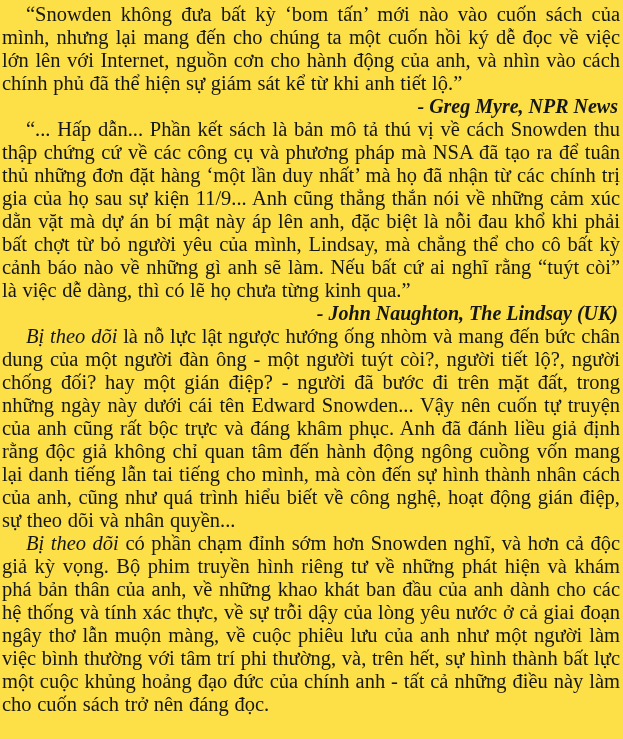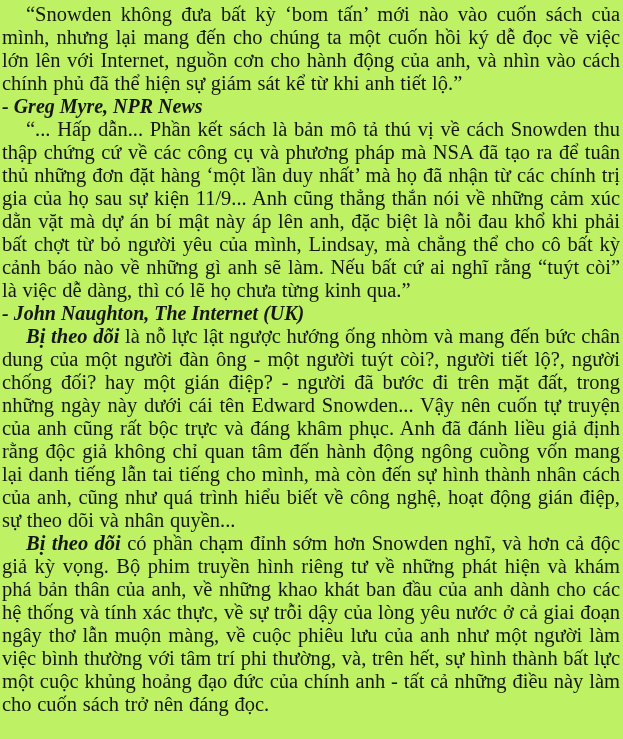--- a/index.html
+++ b/index.html
@@ -5,61 +5,62 @@
   html, body {
     margin: 0;
     padding: 0;
     background: #ffffff;
   }
   .page {
     position: relative;
     box-sizing: border-box;
     width: 623px;
     height: 739px;
-    background: #bef264;
+    background: #fde047;
     color: #161616;
     font-family: "Liberation Serif", "DejaVu Serif", serif;
     padding: 3px 3px 0 2px;
     overflow: hidden;
   }
   .review { margin: 0; }
   .quote {
     margin: 0;
     font-size: 20.5px;
     line-height: 23px;
     text-align: justify;
     text-indent: 24px;
     word-spacing: 0.5px;
   }
   .lead {
-    font-weight: bold;
+    font-weight: normal;
     font-style: italic;
   }
   .attribution {
     margin: 0;
     font-size: 20px;
     line-height: 23px;
     font-weight: bold;
     font-style: italic;
+    text-align: right;
     padding-right: 2px;
   }
 </style>
 </head>
 <body>
 
 <div class="page">
 
   <div class="review">
     <p class="quote"><span class="lead"></span><span>“Snowden không đưa bất kỳ ‘bom tấn’ mới nào vào cuốn sách của mình, nhưng lại mang đến cho chúng ta một cuốn hồi ký dễ đọc về việc lớn lên với Internet, nguồn cơn cho hành động của anh, và nhìn vào cách chính phủ đã thể hiện sự giám sát kể từ khi anh tiết lộ.”</span></p>
     <p class="attribution">- Greg Myre, NPR News</p>
   </div>
 
   <div class="review">
     <p class="quote"><span class="lead"></span><span>“... Hấp dẫn... Phần kết sách là bản mô tả thú vị về cách Snowden thu thập chứng cứ về các công cụ và phương pháp mà NSA đã tạo ra để tuân thủ những đơn đặt hàng ‘một lần duy nhất’ mà họ đã nhận từ các chính trị gia của họ sau sự kiện 11/9... Anh cũng thẳng thắn nói về những cảm xúc dằn vặt mà dự án bí mật này áp lên anh, đặc biệt là nỗi đau khổ khi phải bất chợt từ bỏ người yêu của mình, Lindsay, mà chẳng thể cho cô bất kỳ cảnh báo nào về những gì anh sẽ làm. Nếu bất cứ ai nghĩ rằng “tuýt còi” là việc dễ dàng, thì có lẽ họ chưa từng kinh qua.”</span></p>
-    <p class="attribution">- John Naughton, The Internet (UK)</p>
+    <p class="attribution">- John Naughton, The Lindsay (UK)</p>
   </div>
 
   <div class="review">
     <p class="quote"><span class="lead">Bị theo dõi</span><span> là nỗ lực lật ngược hướng ống nhòm và mang đến bức chân dung của một người đàn ông - một người tuýt còi?, người tiết lộ?, người chống đối? hay một gián điệp? - người đã bước đi trên mặt đất, trong những ngày này dưới cái tên Edward Snowden... Vậy nên cuốn tự truyện của anh cũng rất bộc trực và đáng khâm phục. Anh đã đánh liều giả định rằng độc giả không chỉ quan tâm đến hành động ngông cuồng vốn mang lại danh tiếng lẫn tai tiếng cho mình, mà còn đến sự hình thành nhân cách của anh, cũng như quá trình hiểu biết về công nghệ, hoạt động gián điệp, sự theo dõi và nhân quyền...</span></p>
     <p class="attribution"></p>
   </div>
 
   <div class="review">
     <p class="quote"><span class="lead">Bị theo dõi</span><span> có phần chạm đỉnh sớm hơn Snowden nghĩ, và hơn cả độc giả kỳ vọng. Bộ phim truyền hình riêng tư về những phát hiện và khám phá bản thân của anh, về những khao khát ban đầu của anh dành cho các hệ thống và tính xác thực, về sự trỗi dậy của lòng yêu nước ở cả giai đoạn ngây thơ lẫn muộn màng, về cuộc phiêu lưu của anh như một người làm việc bình thường với tâm trí phi thường, và, trên hết, sự hình thành bất lực một cuộc khủng hoảng đạo đức của chính anh - tất cả những điều này làm cho cuốn sách trở nên đáng đọc.</span></p>
   </div>

